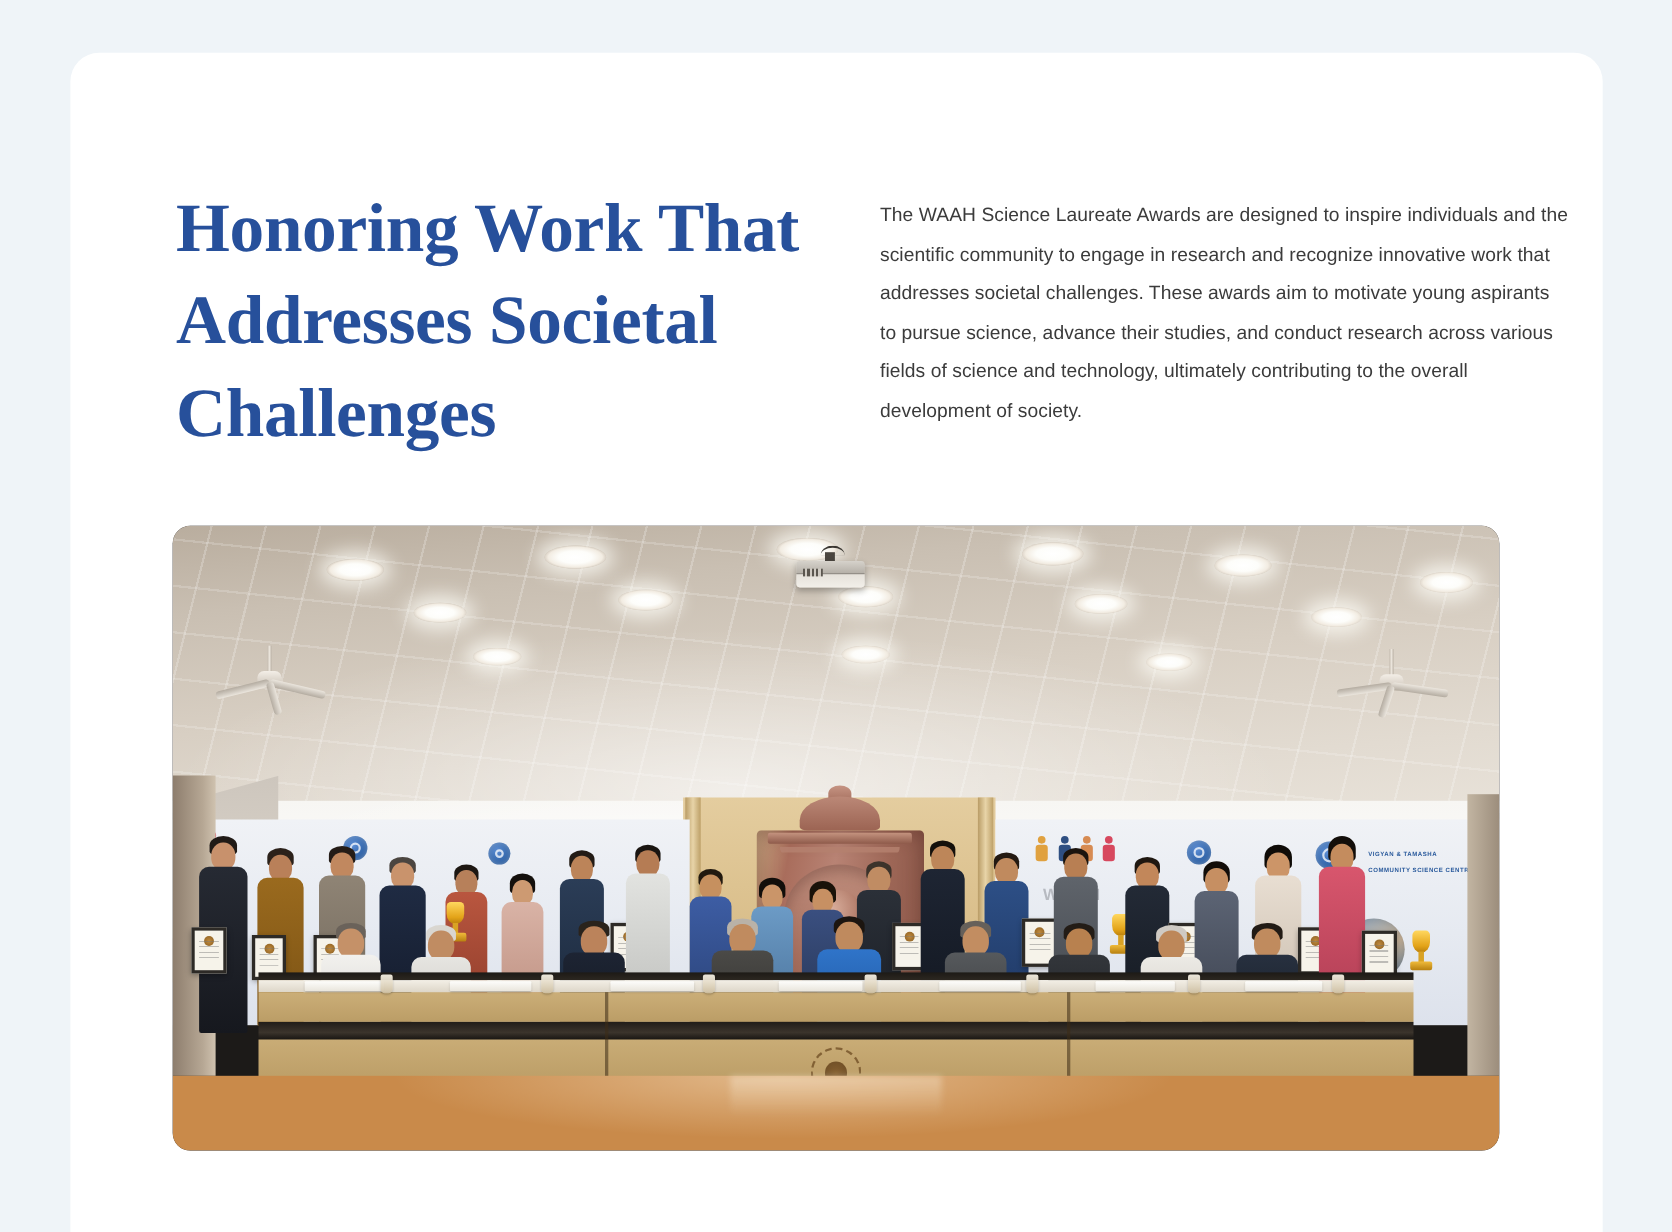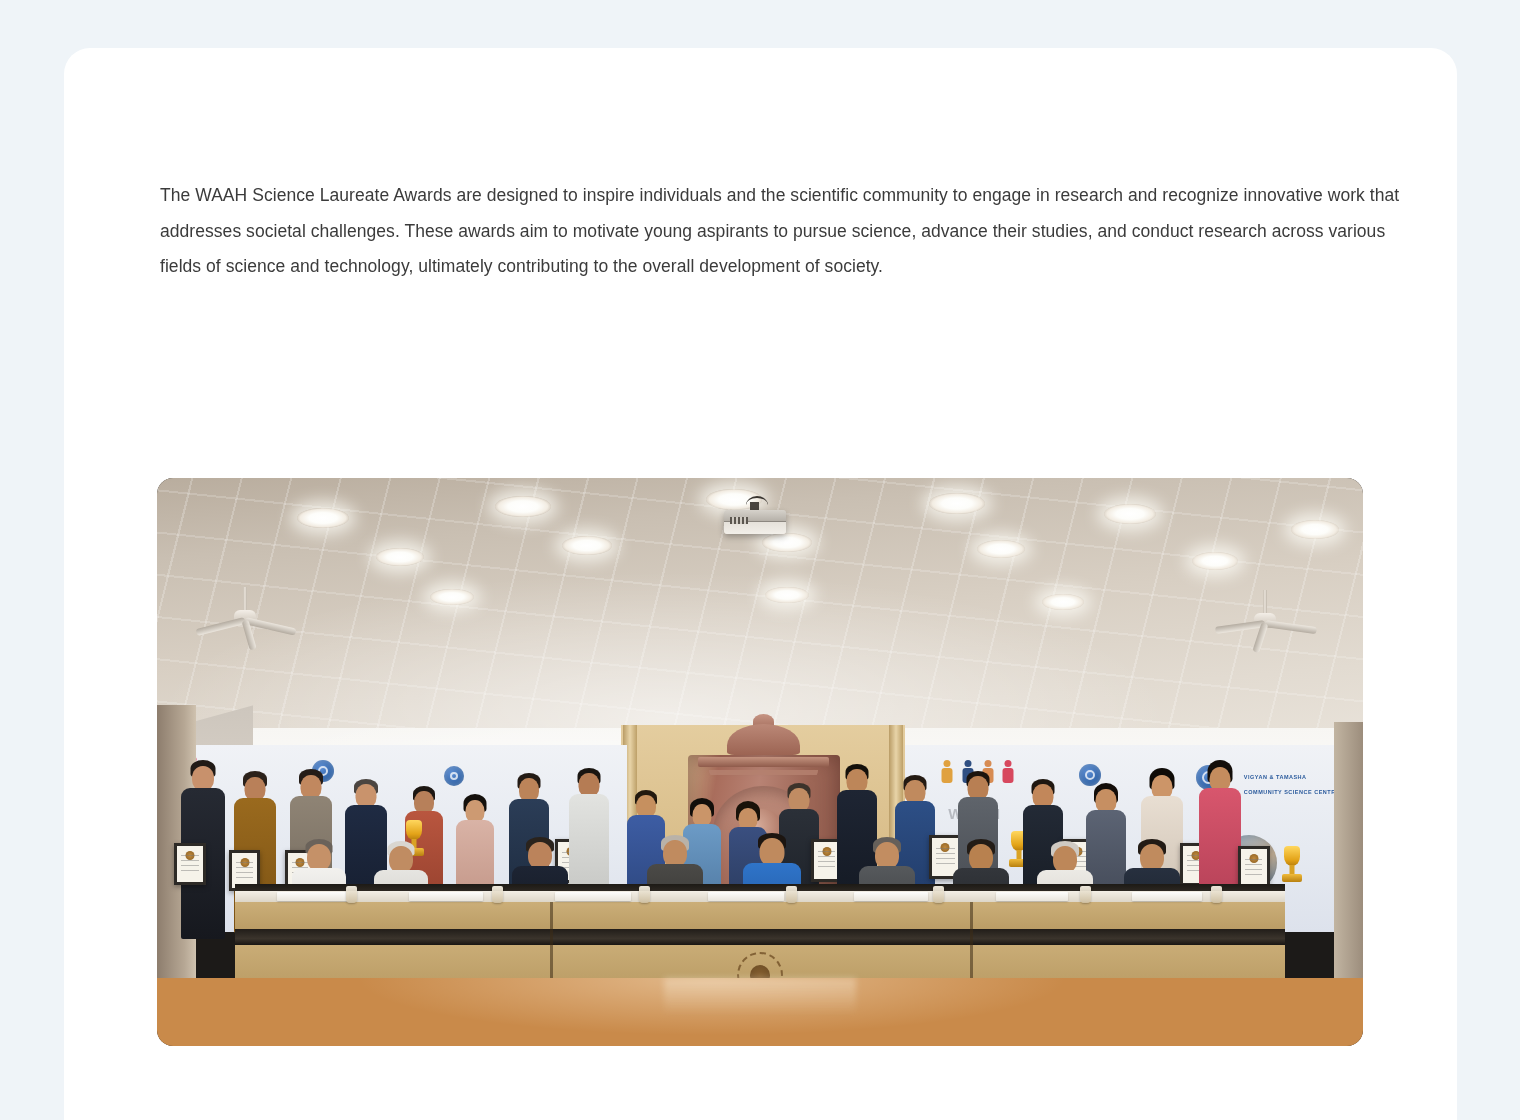--- a/index.html
+++ b/index.html
@@ -464,20 +464,21 @@
     background: linear-gradient(270deg,#9c8d7c,#c2b5a2);
   }
 </style>
 </head>
 <body>
 
 <div class="page">
   <div class="card">
 
     <div class="header">
+      <h1 class="headline">Honoring Work That Addresses Societal Challenges</h1>
       <p class="lede">The WAAH Science Laureate Awards are designed to inspire individuals and the scientific community to engage in research and recognize innovative work that addresses societal challenges. These awards aim to motivate young aspirants to pursue science, advance their studies, and conduct research across various fields of science and technology, ultimately contributing to the overall development of society.</p>
     </div>
 
     <div class="photo-wrap">
       <div class="photo">
 
         <div class="ceiling">
           <div class="grid-a"></div>
           <div class="grid-b"></div>
           <div class="soft"></div>

